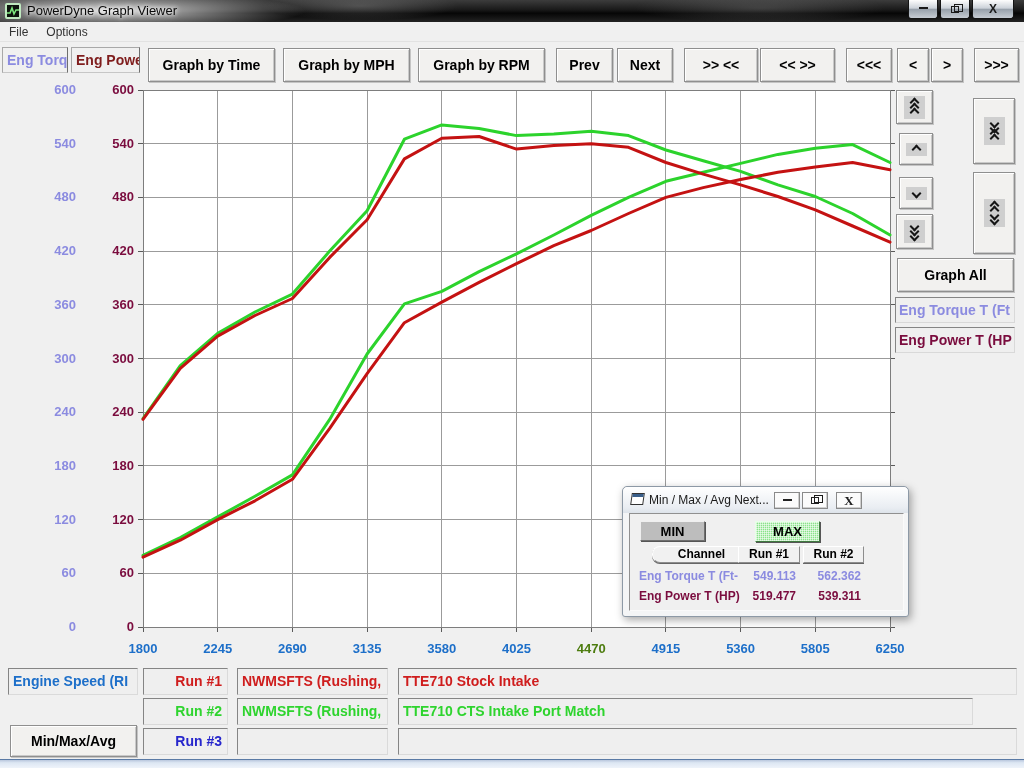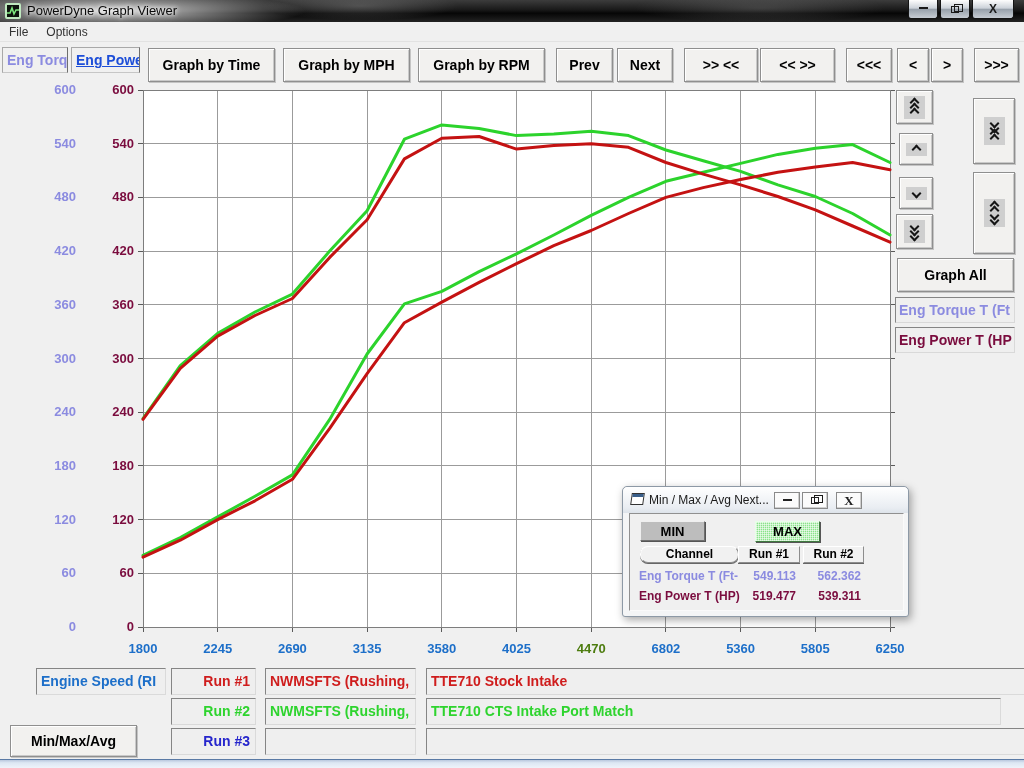--- a/index.html
+++ b/index.html
@@ -36,21 +36,21 @@
   
   .btn{position:absolute;background:#f2f1ef;border:1px solid #8f8f8f;
     box-shadow:inset 1px 1px 0 #ffffff,inset -1px -1px 0 #c9c9c9,1px 1px 0 rgba(0,0,0,.18);
     font-weight:bold;font-size:14px;color:#000;display:flex;align-items:center;justify-content:center;
     white-space:nowrap;}
   
   .axis-tab{position:absolute;top:47px;height:26px;border:1px solid;
     border-color:#a8a8a8 #6e6e6e #c6c6c6 #a8a8a8;background:#f0f0f0;
     font-weight:bold;font-size:14px;line-height:24px;padding-left:4px;overflow:hidden;white-space:nowrap;}
   .tab-torq{left:2px;width:66px;color:#8b8be0;}
-  .tab-pow{left:71px;width:69px;color:#1d4ed8;text-decoration:underline;}
+  .tab-pow{left:71px;width:69px;color:#7f1d1d;}
   
   .chart-wrap{position:absolute;left:133px;top:85px;width:767px;height:553px;}
   .y-tick-label{position:absolute;height:16px;font-weight:bold;font-size:13px;text-align:right;}
   .x-tick-label{position:absolute;height:16px;font-weight:bold;font-size:13px;text-align:center;}
   
   .spin-inner{background:#cfcfcf;display:flex;flex-direction:column;align-items:center;
     justify-content:center;padding:4px 7px;}
   .chev{width:7px;height:7px;border-left:2px solid #161616;border-top:2px solid #161616;flex:none;}
   .chev.up{transform:rotate(45deg);margin:-1px 0;}
   .chev.down{transform:rotate(225deg);margin:-1px 0;}
@@ -78,21 +78,21 @@
       repeating-linear-gradient(90deg,rgba(255,255,255,.55) 0 1px,transparent 1px 2px);
     border:1px solid;border-color:#e8ffe8 #3f7a3f #3f7a3f #e8ffe8;box-shadow:1px 1px 0 #555;
     font-weight:bold;font-size:13px;display:flex;align-items:center;justify-content:center;}
   .mm-header{position:absolute;top:32px;height:17px;background:#f1f1f1;border:1px solid;
     border-color:#ffffff #8d8d8d #8d8d8d #ffffff;box-shadow:0 1px 0 #666;
     font-weight:bold;font-size:12px;text-align:center;line-height:15px;}
   .mm-cell{position:absolute;font-weight:bold;font-size:12px;white-space:nowrap;}
   
   .field{position:absolute;background:#efefef;border:1px solid;
     border-color:#858585 #dadada #dadada #858585;
-    font-weight:bold;font-size:14px;line-height:25px;overflow:hidden;white-space:nowrap;margin-left:28px;}
+    font-weight:bold;font-size:14px;line-height:25px;overflow:hidden;white-space:nowrap;}
   .c-blue{color:#1d6fc9;} .c-red{color:#cf1d1d;} .c-green{color:#2ed42e;} .c-navy{color:#2626cc;}
   .bottom-strip{position:absolute;left:0;top:759px;width:1024px;height:9px;
     border-top:1px solid #5a7aa5;background:linear-gradient(180deg,#b9c7dd,#dde7f3 35%,#eef3fa);}
 </style>
 </head>
 <body>
 
 <div class="window" id="win">
 
   <div class="titlebar">
@@ -256,21 +256,21 @@
       </div>
     <div class="mm-btn" style="left:179px;">
         <div class="glyph-restore" style="border-color:#222;"></div>
       </div>
     <div class="mm-btn" style="left:213px;">
         <span style="font-family:'Liberation Serif',serif;font-weight:bold;font-size:13px;">X</span>
       </div>
     <div class="mm-content">
       <div class="mm-minbtn">MIN</div>
       <div class="mm-maxbtn">MAX</div>
-      <div class="mm-header" style="left:10px;width:99px;border-radius:8px;">Channel</div>
+      <div class="mm-header" style="left:22px;width:99px;border-radius:8px;">Channel</div>
       <div class="mm-header" style="left:108px;width:62px;">Run #1</div>
       <div class="mm-header" style="left:173px;width:61px;">Run #2</div>
       <div class="mm-cell" style="left:9px;top:55px;color:#8b8be0;">Eng Torque T (Ft-</div>
       <div class="mm-cell" style="left:108px;top:55px;width:58px;text-align:right;color:#8b8be0;">549.113</div>
       <div class="mm-cell" style="left:173px;top:55px;width:58px;text-align:right;color:#8b8be0;">562.362</div>
       <div class="mm-cell" style="left:9px;top:75px;color:#7a0c3e;">Eng Power T (HP)</div>
       <div class="mm-cell" style="left:108px;top:75px;width:58px;text-align:right;color:#7a0c3e;">519.477</div>
       <div class="mm-cell" style="left:173px;top:75px;width:58px;text-align:right;color:#7a0c3e;">539.311</div>
     </div>
   </div>
@@ -314,17 +314,17 @@
     <div class="y-tick-label" style="top: 565.3px; left: 88px; width: 46px; color: rgb(122, 12, 62);">60</div>
     <div class="y-tick-label" style="top: 619px; left: 30px; width: 46px; color: rgb(139, 139, 224);">0</div>
     <div class="y-tick-label" style="top: 619px; left: 88px; width: 46px; color: rgb(122, 12, 62);">0</div>
     <div class="x-tick-label" style="top: 641px; left: 120px; width: 46px; color: rgb(29, 111, 201);">1800</div>
     <div class="x-tick-label" style="top: 641px; left: 194.7px; width: 46px; color: rgb(29, 111, 201);">2245</div>
     <div class="x-tick-label" style="top: 641px; left: 269.4px; width: 46px; color: rgb(29, 111, 201);">2690</div>
     <div class="x-tick-label" style="top: 641px; left: 344.1px; width: 46px; color: rgb(29, 111, 201);">3135</div>
     <div class="x-tick-label" style="top: 641px; left: 418.8px; width: 46px; color: rgb(29, 111, 201);">3580</div>
     <div class="x-tick-label" style="top: 641px; left: 493.5px; width: 46px; color: rgb(29, 111, 201);">4025</div>
     <div class="x-tick-label" style="top: 641px; left: 568.2px; width: 46px; color: #4d7c0f;">4470</div>
-    <div class="x-tick-label" style="top: 641px; left: 642.9px; width: 46px; color: rgb(29, 111, 201);">6802</div>
+    <div class="x-tick-label" style="top: 641px; left: 642.9px; width: 46px; color: rgb(29, 111, 201);">4915</div>
     <div class="x-tick-label" style="top: 641px; left: 717.6px; width: 46px; color: rgb(29, 111, 201);">5360</div>
     <div class="x-tick-label" style="top: 641px; left: 792.3px; width: 46px; color: rgb(29, 111, 201);">5805</div>
     <div class="x-tick-label" style="top: 641px; left: 867px; width: 46px; color: rgb(29, 111, 201);">6250</div>
   </div>
 
 </body></html>

